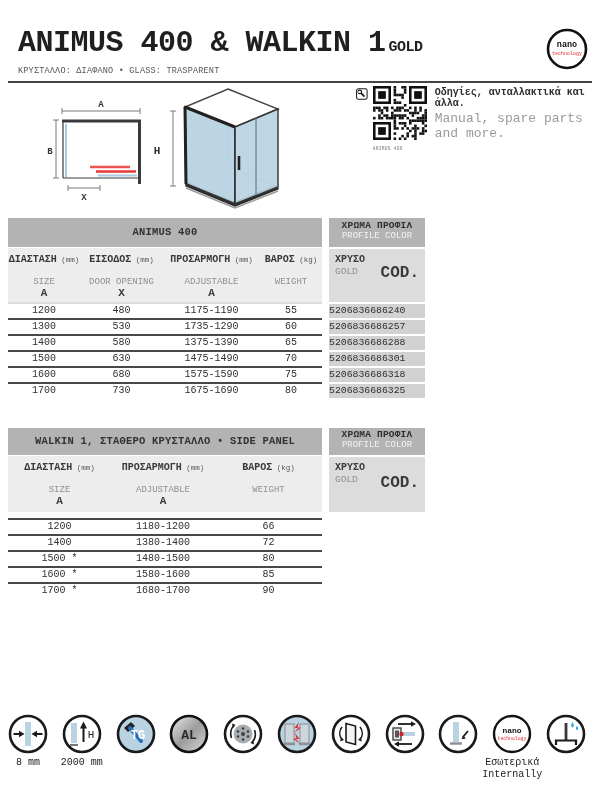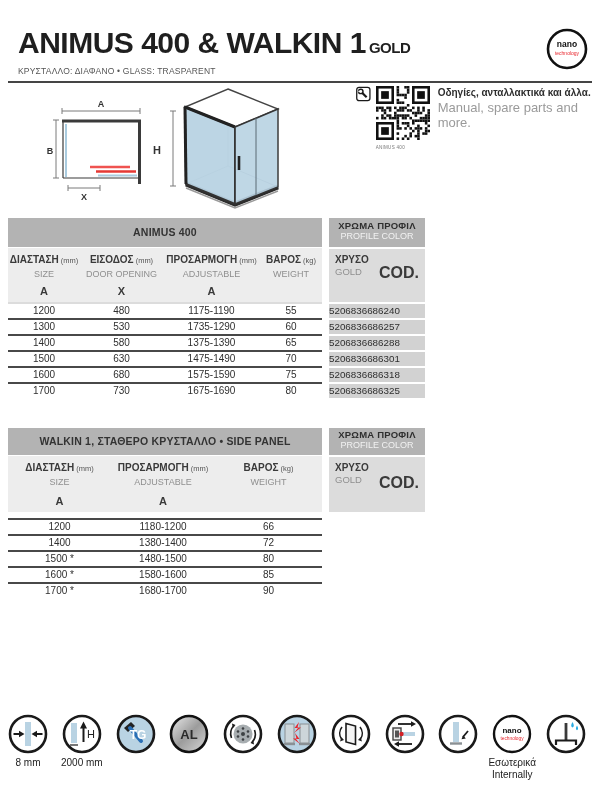--- a/index.html
+++ b/index.html
@@ -1,17 +1,17 @@
 <!DOCTYPE html>
 <html><head>
 <meta charset="utf-8">
 <style>
   html,body{margin:0;padding:0;background:#fff;}
   .page{position:relative;width:600px;height:800px;background:#fff;overflow:hidden;
-        font-family:Liberation Sans, sans-serif;color:#333;}
+        font-family:Liberation Mono, monospace;color:#333;}
   
   .hdr{position:absolute;left:8px;right:8px;top:26px;}
   .title{font-size:30px;font-weight:bold;color:#1f1f1f;letter-spacing:-0.5px;padding-left:10px;line-height:34px;}
   .title .suffix{font-size:15px;font-weight:bold;margin-left:3px;}
   .subtitle{font-size:8.5px;color:#555;padding-left:10px;margin-top:1px;letter-spacing:.2px;}
   .rule{border-bottom:2px solid #454545;margin-top:5px;}
   .nano-badge{position:absolute;right:4px;top:2px;width:42px;height:42px;}
   
   .diagrams{position:absolute;left:0;top:82px;width:600px;height:136px;}
   .plan{position:absolute;left:42px;top:16px;}
@@ -33,21 +33,21 @@
   .t0 .ttitle{height:29px;line-height:29px;}
   .t1 .ttitle{height:27px;line-height:27px;}
   .thead{display:grid;background:#ededed;margin-top:1px;}
   .t0 .thead{height:54px;}
   .t1 .thead{height:56px;}
   .t0 .thead,.t0 .trow{grid-template-columns:72px 83px 97px 62px;}
   .t1 .thead,.t1 .trow{grid-template-columns:103px 104px 107px;}
   .hcell{display:flex;flex-direction:column;align-items:center;padding-top:6px;}
   .hl1{font-size:10px;font-weight:bold;color:#3a3a3a;white-space:nowrap;}
   .hl1 .gunit{font-size:7.5px;font-weight:normal;color:#555;}
-  .hl2{font-size:9px;color:#8f8f8f;margin-top:4px;white-space:nowrap;}
+  .hl2{font-size:9px;color:#8f8f8f;margin-top:12px;white-space:nowrap;}
   .hletter{font-size:11px;font-weight:bold;color:#3a3a3a;margin-top:auto;padding-bottom:5px;}
   .trows{}
   .t1 .trows{margin-top:6px;}
   .trow{display:grid;height:16px;box-sizing:border-box;border-top:2px solid #484848;}
   .t0 .trow:first-child{border-top:2px solid #dcdcdc;}
   .tcell{font-size:10px;color:#2f2f2f;text-align:center;line-height:14px;}
   
   .cod-header{background:#b3b3b3;text-align:center;}
   .t0 .cod-header{height:29px;padding-top:2px;box-sizing:border-box;}
   .t1 .cod-header{height:27px;padding-top:1px;box-sizing:border-box;}

